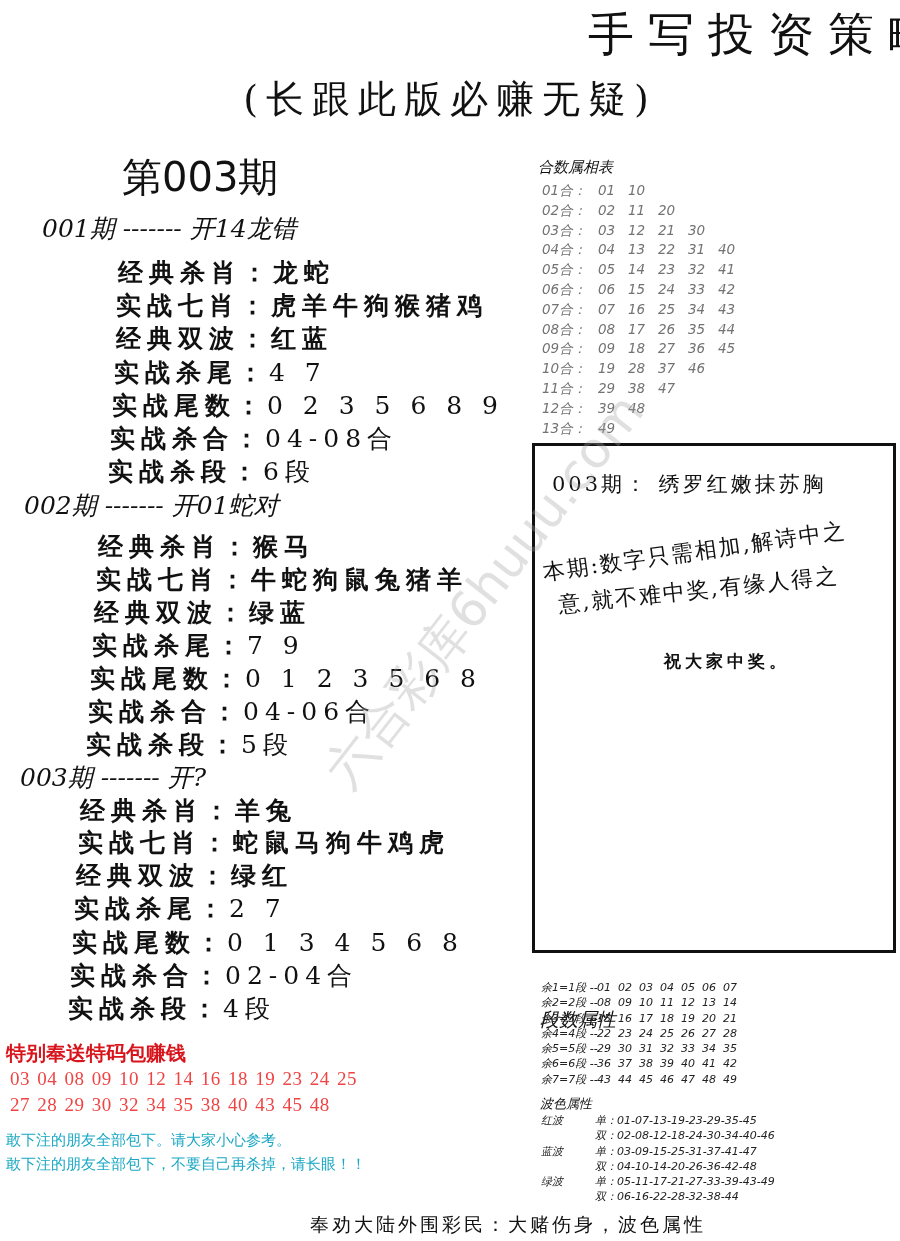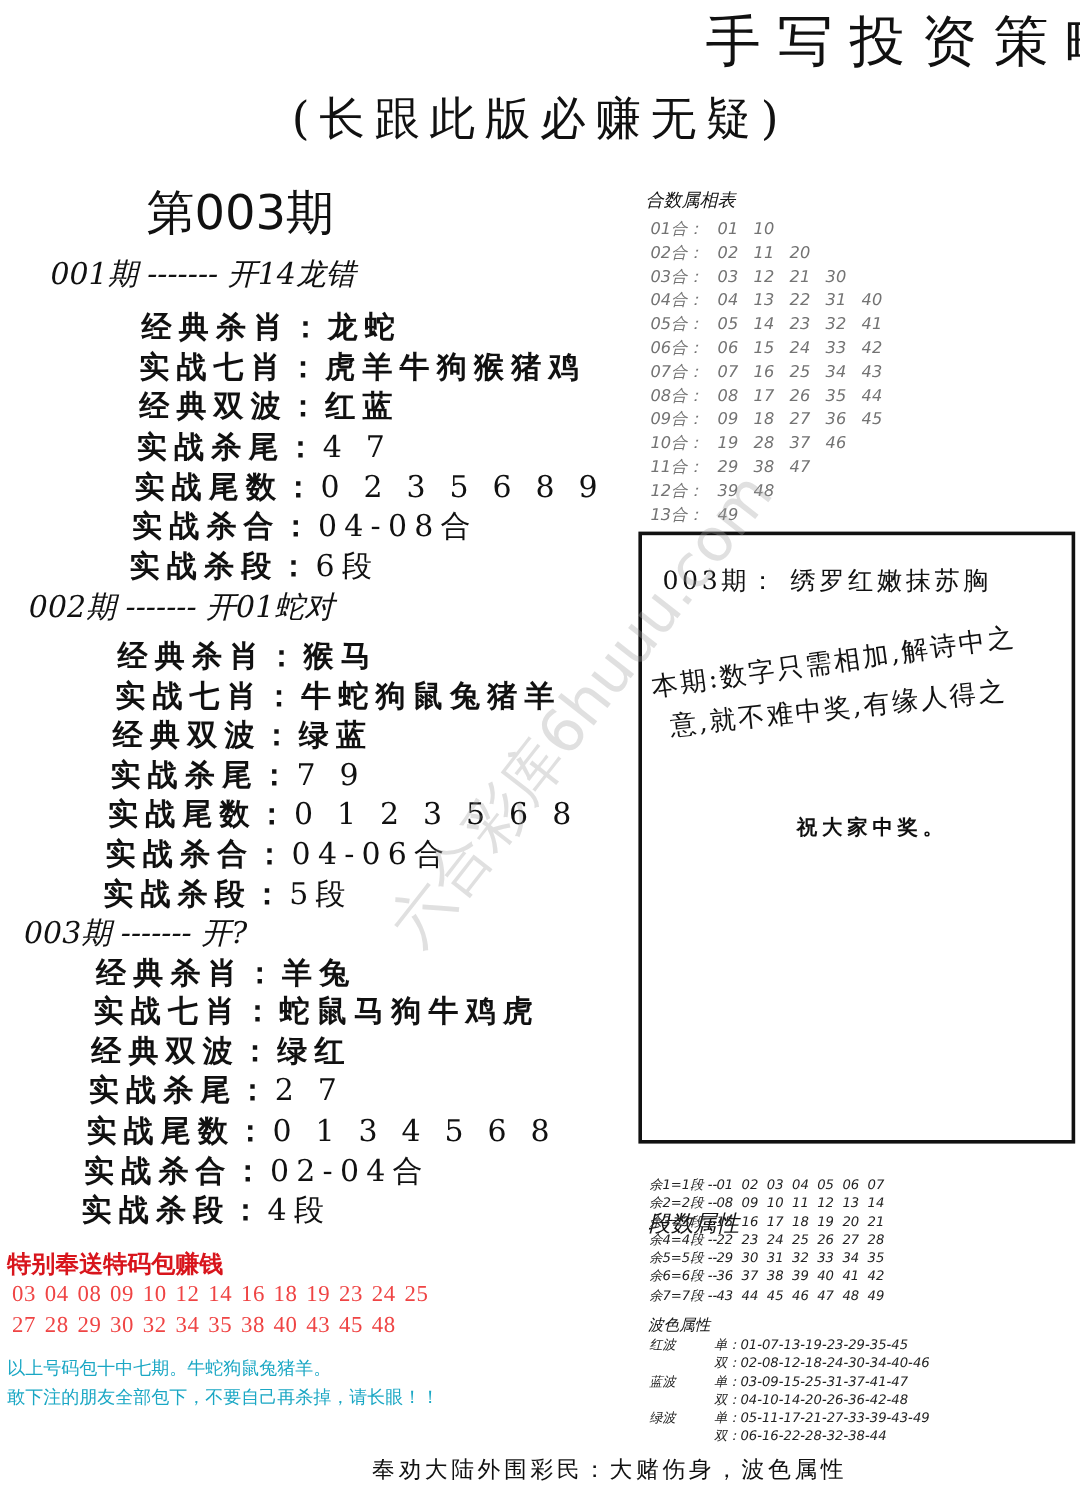--- a/index.html
+++ b/index.html
@@ -30,21 +30,21 @@
   .he-list .k { display: inline-block; width: 56px; }
   .he-list .n { display: inline-block; width: 30px; }
 
   .box {
     left: 532px; top: 443px; width: 364px; height: 510px;
     border: 3px solid #111; box-sizing: border-box;
   }
   .box-head { left: 552px; top: 470px; font-size: 21px; font-family: "DejaVu Serif", serif; letter-spacing: 3px; }
   .poem1 { left: 545px; top: 558px; font-size: 22px; transform: rotate(-8deg); transform-origin: left bottom; letter-spacing: 2px; }
   .poem2 { left: 560px; top: 590px; font-size: 22px; transform: rotate(-6deg); transform-origin: left bottom; letter-spacing: 2px; }
-  .bless { left: 664px; top: 650px; font-size: 17px; font-weight: bold; letter-spacing: 4px; margin-top: 28px; }
+  .bless { left: 664px; top: 650px; font-size: 17px; font-weight: bold; letter-spacing: 4px; }
 
   .duan-title { left: 540px; top: 1007px; font-size: 19px; font-style: italic; }
   .duan-list { left: 541px; top: 980px; font-family: "DejaVu Sans", sans-serif; font-size: 11px; font-style: italic; color: #222; }
   .duan-list div { height: 15.3px; }
   .duan-list .k { display: inline-block; width: 56px; }
   .duan-list .n { display: inline-block; width: 21px; }
 
   .bo-title { left: 540px; top: 1095px; font-size: 13px; font-style: italic; }
   .bo-list { left: 541px; top: 1113px; font-family: "DejaVu Sans", sans-serif; font-size: 11px; font-style: italic; color: #222; }
   .bo-list div { height: 15.3px; }
@@ -136,18 +136,18 @@
     <div><span class="k"></span><span>双：02-08-12-18-24-30-34-40-46</span></div>
     <div><span class="k">蓝波</span><span>单：03-09-15-25-31-37-41-47</span></div>
     <div><span class="k"></span><span>双：04-10-14-20-26-36-42-48</span></div>
     <div><span class="k">绿波</span><span>单：05-11-17-21-27-33-39-43-49</span></div>
     <div><span class="k"></span><span>双：06-16-22-28-32-38-44</span></div>
   </div>
 
 <div class="abs special-title">特别奉送特码包赚钱</div>
 <div class="abs special-nums" style="top:1068px;">03 04 08 09 10 12 14 16 18 19 23 24 25</div>
 <div class="abs special-nums" style="top:1094px;">27 28 29 30 32 34 35 38 40 43 45 48</div>
-<div class="abs note" style="top:1131px;">以上号码包十中七期。牛蛇狗鼠兔猪羊。</div>
+<div class="abs note" style="top:1131px;">敢下注的朋友全部包下。请大家小心参考。</div>
 <div class="abs note" style="top:1155px;">敢下注的朋友全部包下，不要自己再杀掉，请长眼！！</div>
 
 <div class="abs footer">奉劝大陆外围彩民：大赌伤身，波色属性</div>
 
 <div class="abs watermark">六合彩库6huuu.com</div>
 
 </body></html>

